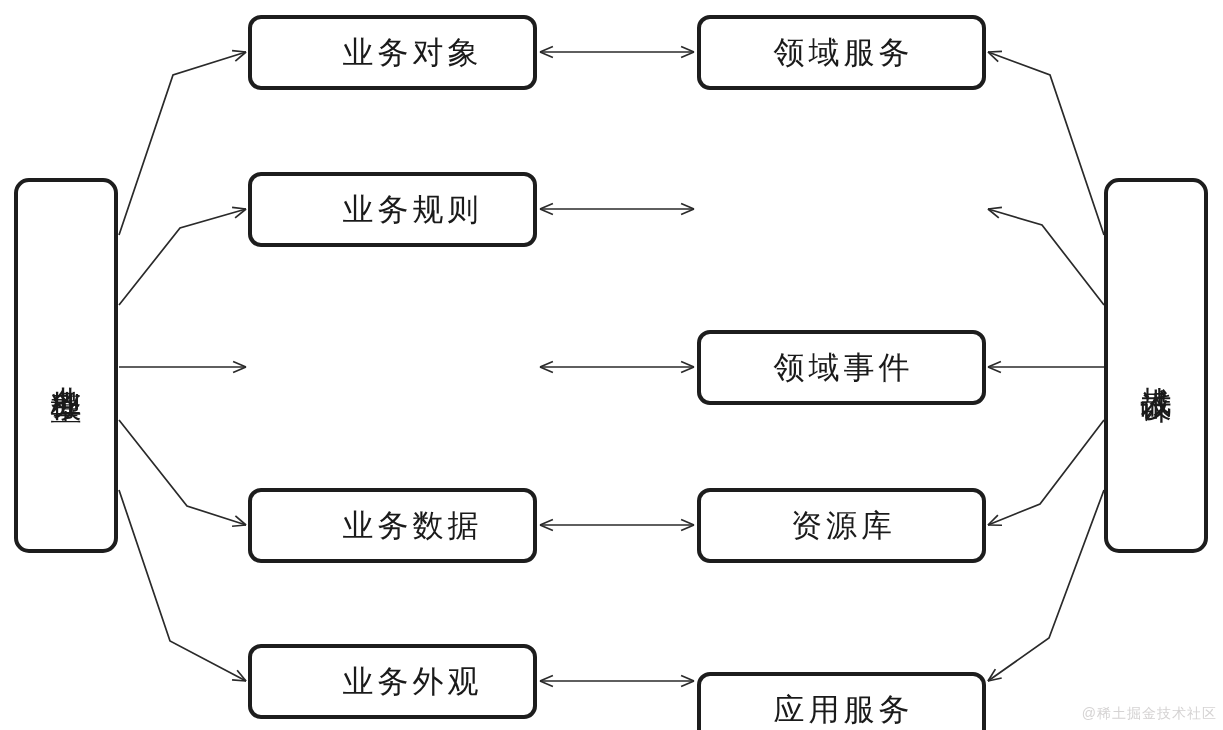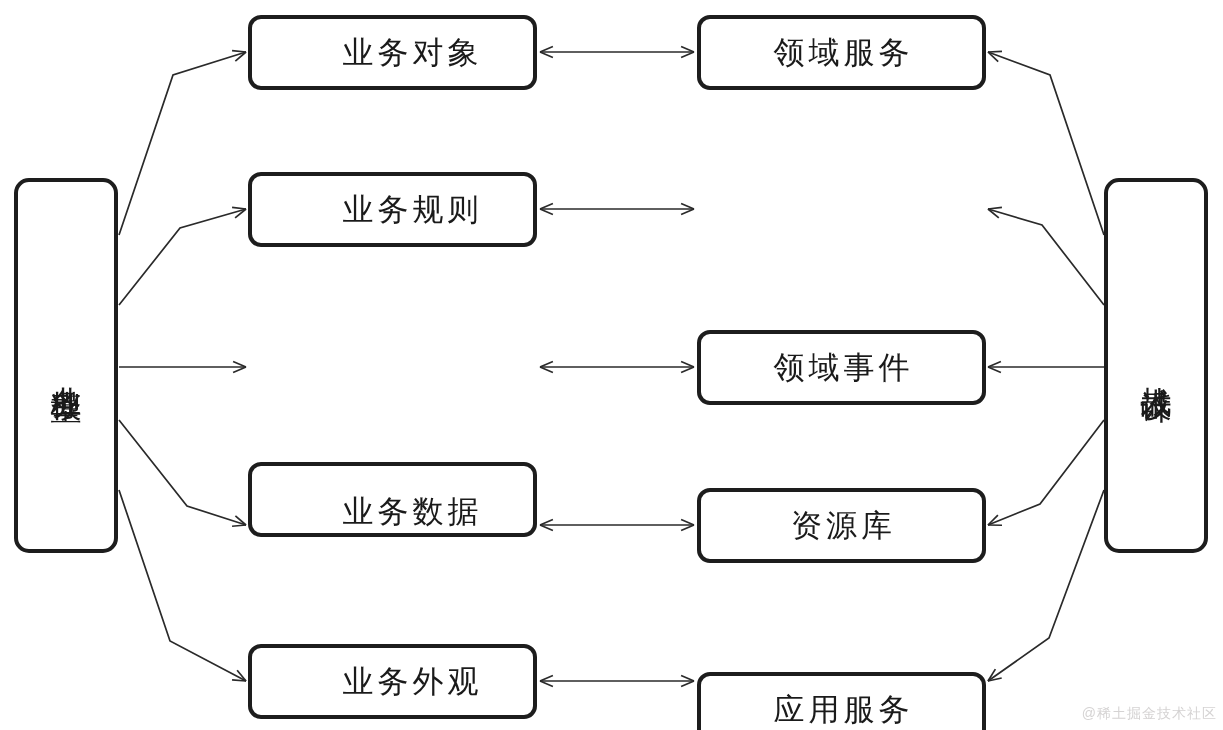--- a/index.html
+++ b/index.html
@@ -132,21 +132,21 @@
   <div class="node group-node" style="left:1104px; top:178px;">
     <span class="vlabel">战术设计</span>
   </div>
 
   <div class="node row-node left-col" style="top:15px;">
     <span class="label">业务对象</span>
   </div>
   <div class="node row-node left-col" style="top:172px;text-align:center;">
     <span class="label">业务规则</span>
   </div>
-  <div class="node row-node left-col" style="top:462px;align-items:flex-end;">
+  <div class="node row-node left-col" style="top:488px;">
     <span class="label">业务数据</span>
   </div>
   <div class="node row-node left-col" style="top:644px;">
     <span class="label">业务外观</span>
   </div>
 
   <div class="node row-node right-col" style="top:15px;">
     <span class="label">领域服务</span>
   </div>
   <div class="node row-node right-col" style="top:330px;justify-content:center;">

